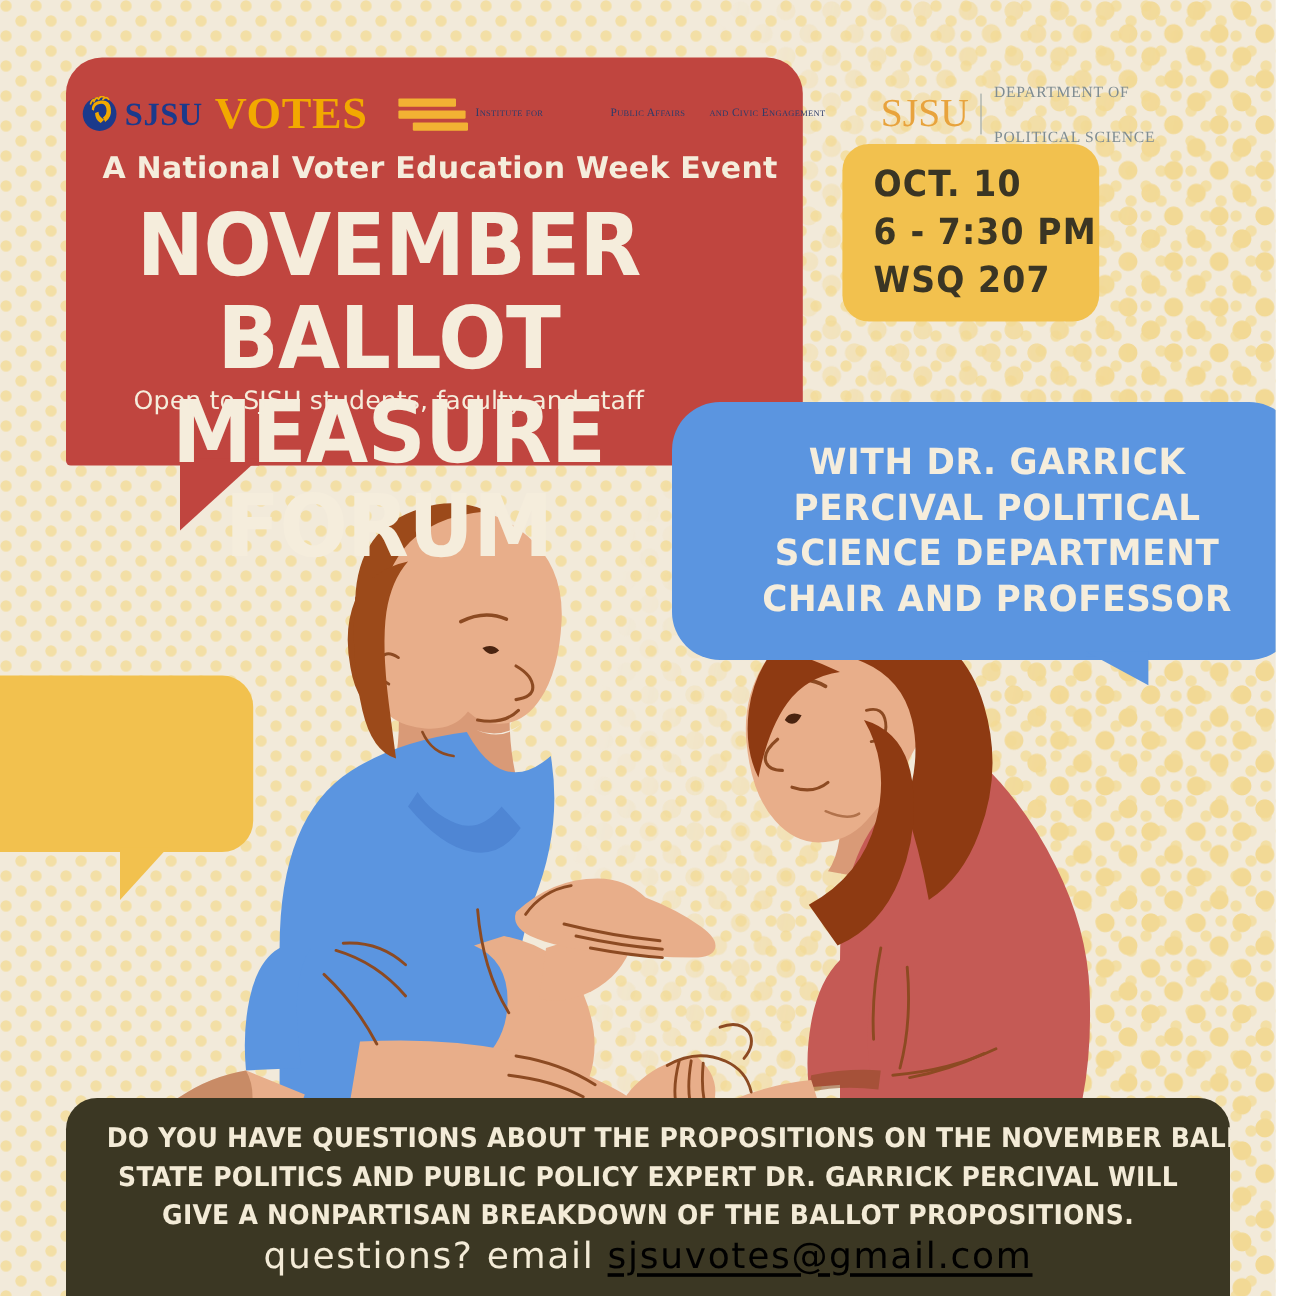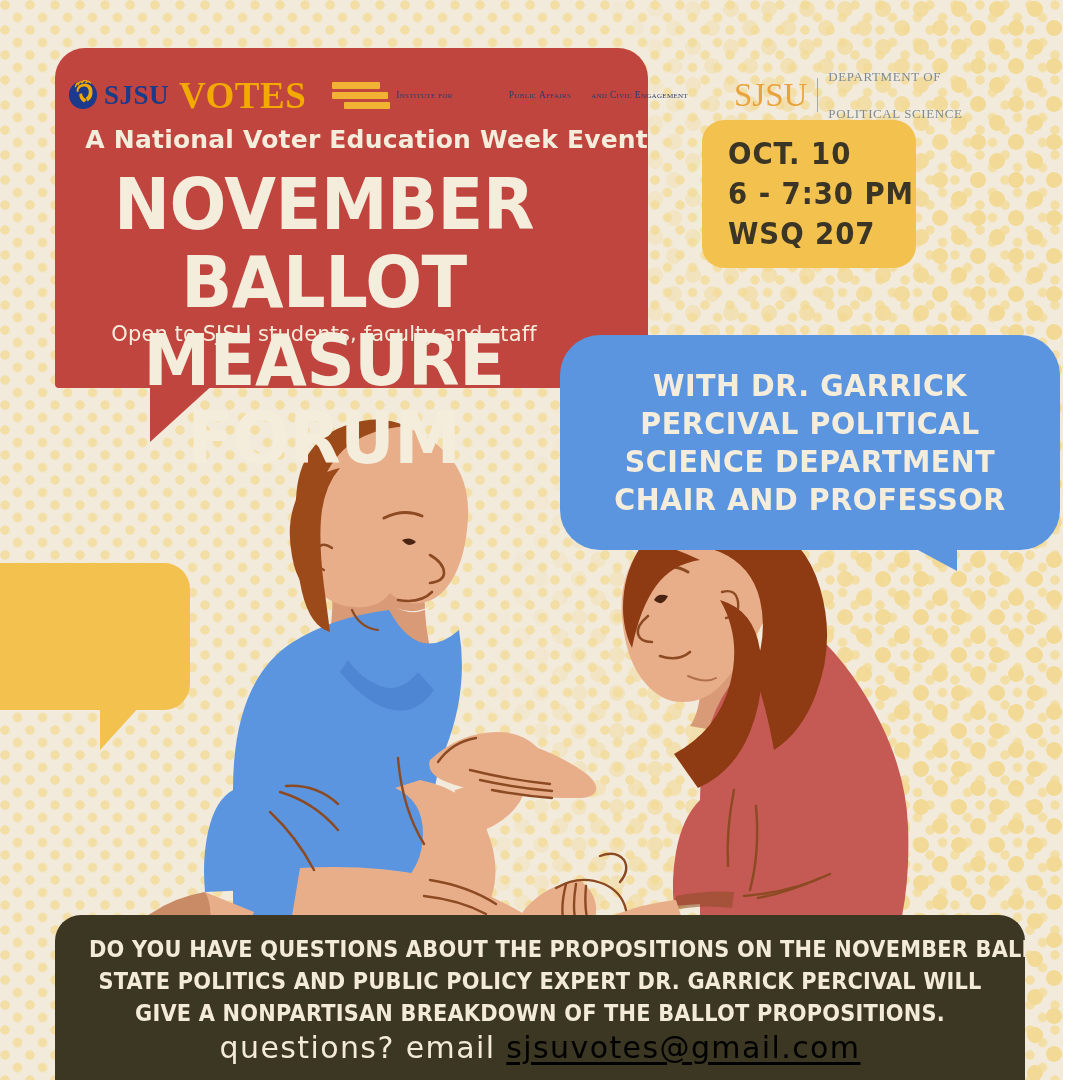--- a/index.html
+++ b/index.html
@@ -28,21 +28,21 @@
     background-image:
       radial-gradient(circle at 9px 9px, #F2D995 7.5px, rgba(242,217,149,0) 8.2px),
       radial-gradient(circle at 9px 9px, #F2D995 7.5px, rgba(242,217,149,0) 8.2px);
     background-size:38px 38px,38px 38px;
     background-position:0 0,19px 19px;
     -webkit-mask-image:linear-gradient(100deg, rgba(0,0,0,0) 48%, rgba(0,0,0,.55) 63%, rgba(0,0,0,1) 80%);
             mask-image:linear-gradient(100deg, rgba(0,0,0,0) 48%, rgba(0,0,0,.55) 63%, rgba(0,0,0,1) 80%);
   }
 
   
-  .bubble{position:absolute;}
+  .bubble{position:absolute;padding-left:21px;}
 
   
   #red-bubble{
     left:55px;top:48px;width:593px;height:340px;
     background:#C0453F;
     border-radius:30px 30px 30px 4px;
     z-index:5;
   }
   #red-tail{
     position:absolute;left:150px;top:382px;width:0;height:0;

